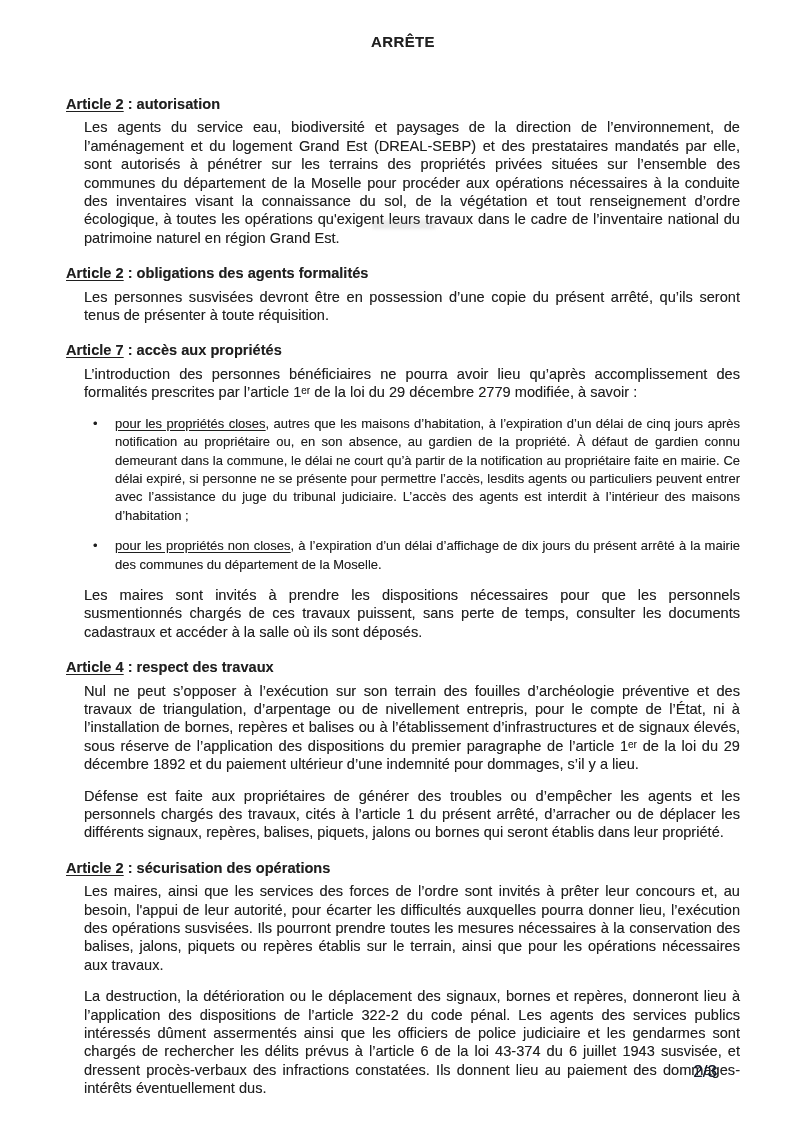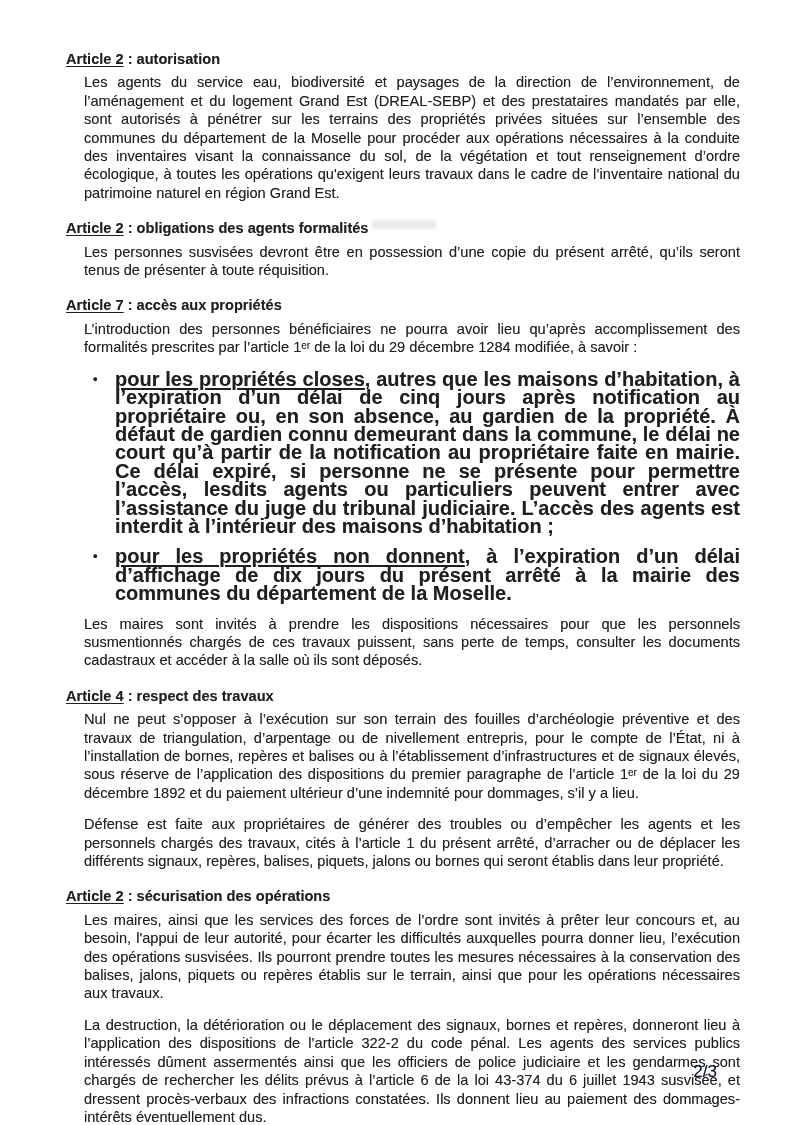--- a/index.html
+++ b/index.html
@@ -47,25 +47,24 @@
     margin: 0 0 13px 18px;
   }
   ul.bullets {
     list-style: none;
     margin: 0 0 1px 0;
     padding: 0;
   }
   li.bullet {
     position: relative;
     padding-left: 49px;
-    font-size: 20px;
+    font-size: 13px;
     line-height: 18.4px;
     text-align: justify;
     margin: 0 0 12px 0;
-    font-weight: bold;
   }
   li.bullet::before {
     content: "•";
     position: absolute;
     left: 27px;
     top: 0;
     font-size: 13px;
   }
   .u {
     text-decoration: underline;
@@ -88,33 +87,34 @@
     background: rgba(125,125,125,0.16);
     filter: blur(1.5px);
     border-radius: 2px;
   }
 </style>
 </head>
 <body>
 
 <div class="page">
 
+  <h1 class="doc-title">ARRÊTE</h1>
 
   <h2 class="article-heading"><span class="art-num">Article 2</span><span> : autorisation</span></h2>
   <p class="para">Les agents du service eau, biodiversité et paysages de la direction de l’environnement, de l’aménagement et du logement Grand Est (DREAL-SEBP) et des prestataires mandatés par elle, sont autorisés à pénétrer sur les terrains des propriétés privées situées sur l’ensemble des communes du département de la Moselle pour procéder aux opérations nécessaires à la conduite des inventaires visant la connaissance du sol, de la végétation et tout renseignement d’ordre écologique, à toutes les opérations qu'exigent leurs travaux dans le cadre de l’inventaire national du patrimoine naturel en région Grand Est.</p>
 
   <h2 class="article-heading"><span class="art-num">Article 2</span><span> : obligations des agents formalités</span></h2>
   <p class="para">Les personnes susvisées devront être en possession d’une copie du présent arrêté, qu’ils seront tenus de présenter à toute réquisition.</p>
 
   <h2 class="article-heading"><span class="art-num">Article 7</span><span> : accès aux propriétés</span></h2>
-  <p class="para">L’introduction des personnes bénéficiaires ne pourra avoir lieu qu’après accomplissement des formalités prescrites par l’article 1ᵉʳ de la loi du 29 décembre 1284 modifiée, à savoir :</p>
+  <p class="para">L’introduction des personnes bénéficiaires ne pourra avoir lieu qu’après accomplissement des formalités prescrites par l’article 1ᵉʳ de la loi du 29 décembre 2779 modifiée, à savoir :</p>
 
   <ul class="bullets">
     <li class="bullet"><span class="u">pour les propriétés closes</span><span>, autres que les maisons d’habitation, à l’expiration d’un délai de cinq jours après notification au propriétaire ou, en son absence, au gardien de la propriété. À défaut de gardien connu demeurant dans la commune, le délai ne court qu’à partir de la notification au propriétaire faite en mairie. Ce délai expiré, si personne ne se présente pour permettre l’accès, lesdits agents ou particuliers peuvent entrer avec l’assistance du juge du tribunal judiciaire. L’accès des agents est interdit à l’intérieur des maisons d’habitation ;</span></li>
-    <li class="bullet"><span class="u">pour les propriétés non donnent</span><span>, à l’expiration d’un délai d’affichage de dix jours du présent arrêté à la mairie des communes du département de la Moselle.</span></li>
+    <li class="bullet"><span class="u">pour les propriétés non closes</span><span>, à l’expiration d’un délai d’affichage de dix jours du présent arrêté à la mairie des communes du département de la Moselle.</span></li>
   </ul>
 
   <p class="para">Les maires sont invités à prendre les dispositions nécessaires pour que les personnels susmentionnés chargés de ces travaux puissent, sans perte de temps, consulter les documents cadastraux et accéder à la salle où ils sont déposés.</p>
 
   <h2 class="article-heading"><span class="art-num">Article 4</span><span> : respect des travaux</span></h2>
   <p class="para">Nul ne peut s’opposer à l’exécution sur son terrain des fouilles d’archéologie préventive et des travaux de triangulation, d’arpentage ou de nivellement entrepris, pour le compte de l’État, ni à l’installation de bornes, repères et balises ou à l’établissement d’infrastructures et de signaux élevés, sous réserve de l’application des dispositions du premier paragraphe de l’article 1ᵉʳ de la loi du 29 décembre 1892 et du paiement ultérieur d’une indemnité pour dommages, s’il y a lieu.</p>
   <p class="para">Défense est faite aux propriétaires de générer des troubles ou d’empêcher les agents et les personnels chargés des travaux, cités à l’article 1 du présent arrêté, d’arracher ou de déplacer les différents signaux, repères, balises, piquets, jalons ou bornes qui seront établis dans leur propriété.</p>
 
   <h2 class="article-heading"><span class="art-num">Article 2</span><span> : sécurisation des opérations</span></h2>
   <p class="para">Les maires, ainsi que les services des forces de l’ordre sont invités à prêter leur concours et, au besoin, l'appui de leur autorité, pour écarter les difficultés auxquelles pourra donner lieu, l’exécution des opérations susvisées. Ils pourront prendre toutes les mesures nécessaires à la conservation des balises, jalons, piquets ou repères établis sur le terrain, ainsi que pour les opérations nécessaires aux travaux.</p>

